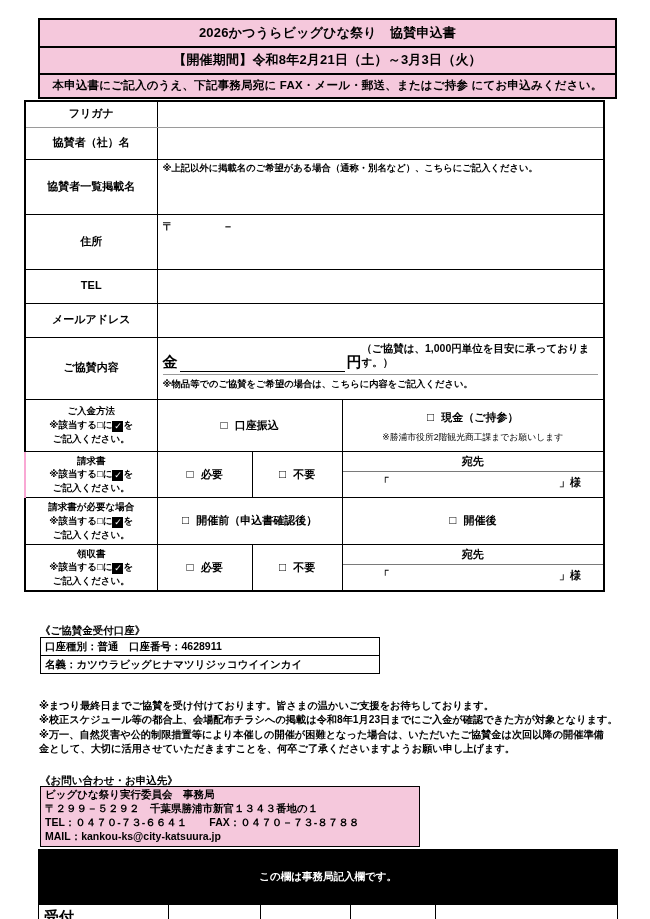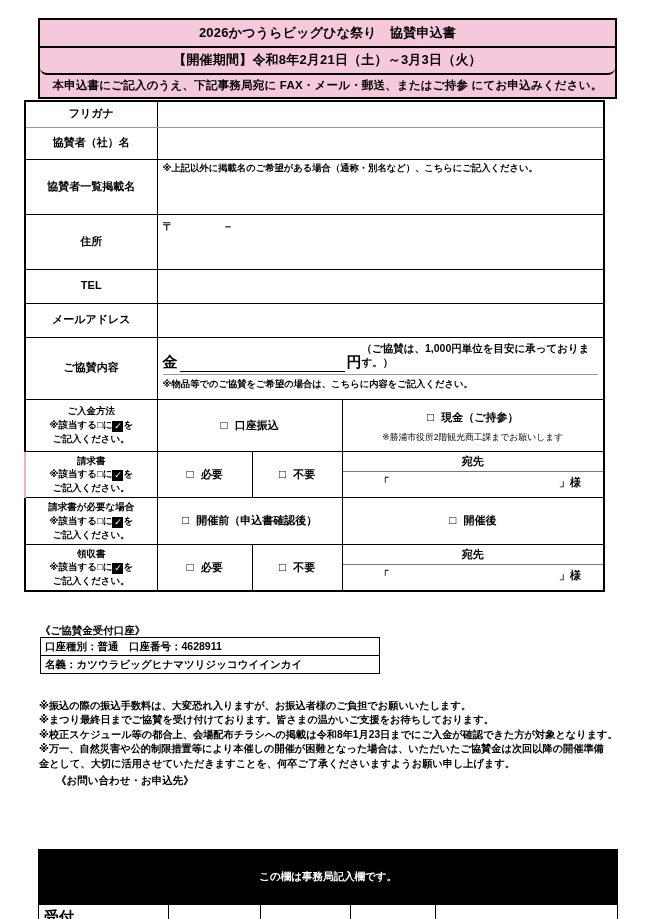--- a/index.html
+++ b/index.html
@@ -31,21 +31,21 @@
     background: #f5c8dc;
   }
   .header-row {
     text-align: center;
     font-weight: bold;
     color: #000;
     padding: 3px 6px 4px 6px;
     letter-spacing: 0.2px;
   }
   .header-row.r1 { font-size: 13px; border-bottom: 2px solid #000; padding-top: 4px; }
-  .header-row.r2 { font-size: 13px; border-bottom: 2px solid #000; border-radius: 7px; }
+  .header-row.r2 { font-size: 13px; border-bottom: 2px solid #000; }
   .header-row.r3 { font-size: 11.5px; }
 
   
   .form-table {
     position: absolute;
     left: 24px;
     top: 100px;
     width: 579px;
     border-collapse: collapse;
     table-layout: fixed;
@@ -161,21 +161,21 @@
     left: 39px;
     top: 699px;
     width: 585px;
     font-size: 10.2px;
     font-weight: bold;
     line-height: 1.42;
   }
   .notes p { margin: 0; }
 
   
-  .contact-title { left: 56px; top: 774px; text-align: center; }
+  .contact-title { left: 40px; top: 774px; text-align: center; }
   .contact-box {
     position: absolute;
     left: 40px;
     top: 786px;
     width: 380px;
     background: #f5c8dc;
     border: 1px solid #000;
     padding: 1px 4px 2px 4px;
   }
   .contact-box div {
@@ -359,28 +359,37 @@
     <tr>
       <td>口座種別：普通　口座番号：4628911</td>
     </tr>
     <tr>
       <td>名義：カツウラビッグヒナマツリジッコウイインカイ</td>
     </tr>
   </tbody>
     </table>
 
   <div class="notes">
-    <p>※振込の際の振込手数料は、大変恐れ入りますが、お振込者様のご負担でお願いいたします。</p>
     <p>※まつり最終日までご協賛を受け付けております。皆さまの温かいご支援をお待ちしております。</p>
     <p>※校正スケジュール等の都合上、会場配布チラシへの掲載は令和8年1月23日までにご入金が確認できた方が対象となります。</p>
     <p>※万一、自然災害や公的制限措置等により本催しの開催が困難となった場合は、いただいたご協賛金は次回以降の開催準備</p>
     <p>金として、大切に活用させていただきますことを、何卒ご了承くださいますようお願い申し上げます。</p>
   </div>
 
   <div class="section-head contact-title">《お問い合わせ・お申込先》</div>
+  <div class="contact-box">
+    <div>ビッグひな祭り実行委員会　事務局</div>
+    <div>〒２９９－５２９２　千葉県勝浦市新官１３４３番地の１</div>
+    <div>
+      <span>TEL：</span><span>０４７０-７３-６６４１</span><span class="fax-gap"></span><span>FAX：</span><span>０４７０－７３-８７８８</span>
+    </div>
+    <div>
+      <span>MAIL：</span><span>kankou-ks@city-katsuura.jp</span>
+    </div>
+  </div>
 
   <table class="office-table">
     <colgroup>
       <col style="width:130px">
       <col style="width:92px">
       <col style="width:90px">
       <col style="width:85px">
       <col style="width:182px">
     </colgroup>
     <tbody>

